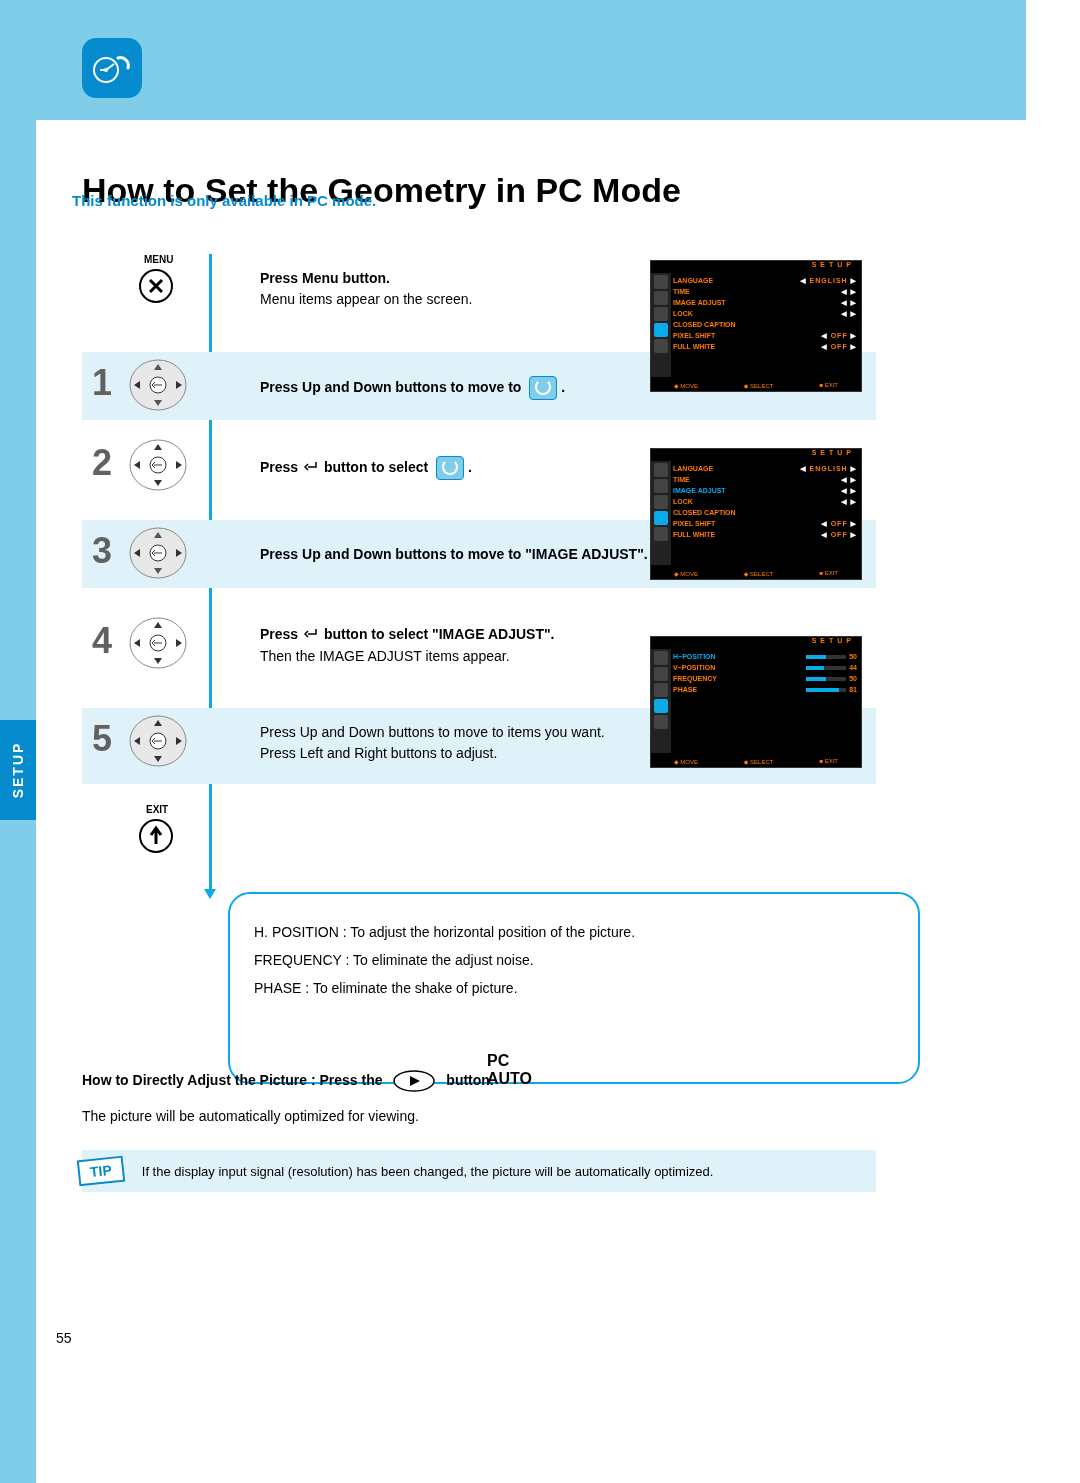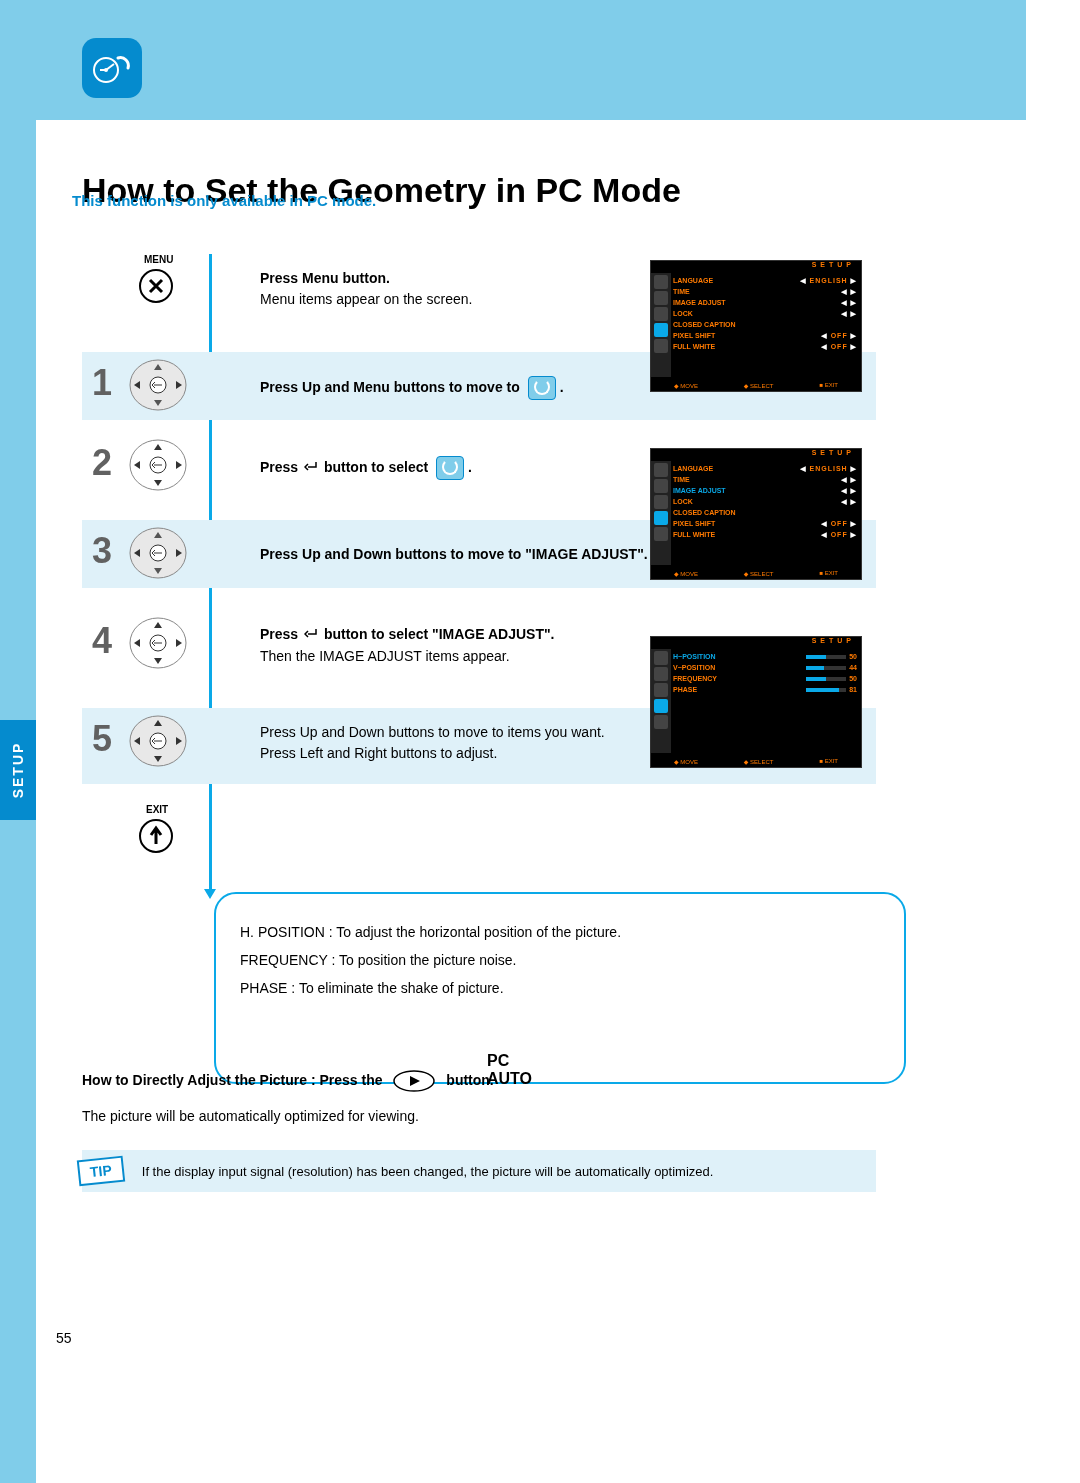--- a/index.html
+++ b/index.html
@@ -29,21 +29,21 @@
   .osd .side div{width:14px;height:14px;margin:2px auto;background:#444;border-radius:2px;}
   .osd .side div.sel{background:#0aa9e8;}
   .osd .body{position:absolute;left:22px;top:14px;right:4px;}
   .osd .body .row{display:flex;justify-content:space-between;color:#ff7a00;font-weight:bold;line-height:11px;font-size:7px;}
   .osd .body .row.hl{color:#0aa9e8;}
   .osd .body .row .arrows{color:#fff;letter-spacing:1px;}
   .osd .bar{width:40px;height:4px;background:#333;display:inline-block;vertical-align:middle;margin:0 3px;}
   .osd .bar span{display:block;height:4px;background:#0aa9e8;}
   .osd .foot{position:absolute;bottom:0;left:0;right:0;height:12px;background:#000;color:#ff7a00;font-size:6px;display:flex;justify-content:space-around;align-items:center;}
   .osd .foot span{color:#ff7a00;}
-  .info-box{position:absolute;left:214px;top:892px;width:640px;height:140px;border:2px solid #0aa9e8;border-radius:22px;padding:24px 24px;font-size:14px;line-height:2.0;}
+  .info-box{position:absolute;left:228px;top:892px;width:640px;height:140px;border:2px solid #0aa9e8;border-radius:22px;padding:24px 24px;font-size:14px;line-height:2.0;}
   .direct{position:absolute;left:82px;top:1070px;font-size:14px;font-weight:bold;}
   .direct .pc-label{position:absolute;left:405px;top:-18px;font-size:16px;font-weight:bold;}
   .direct svg{vertical-align:middle;margin:0 6px;}
   .autotxt{position:absolute;left:82px;top:1108px;font-size:14px;}
   .tip-row{position:absolute;left:82px;top:1150px;width:794px;height:42px;background:#dff1f9;display:flex;align-items:center;font-size:13px;}
   .tip-badge{display:inline-block;transform:rotate(-6deg);background:#fff;border:2px solid #058bce;color:#058bce;font-weight:bold;font-size:14px;padding:3px 10px;margin:0 18px 0 -4px;}
   .page-num{position:absolute;left:56px;top:1330px;font-size:14px;}
   .inline-icon{display:inline-block;width:26px;height:22px;background:#80cdea;border:1px solid #058bce;border-radius:4px;vertical-align:middle;margin:0 4px;position:relative;}
   .inline-icon::after{content:"";position:absolute;top:2px;left:5px;width:12px;height:12px;border:2px solid #fff;border-radius:50%;border-top-color:transparent;}
   .enter-sym{display:inline-block;vertical-align:middle;margin:0 2px;}
@@ -94,21 +94,21 @@
         <ellipse cx="30" cy="27" rx="28" ry="25" fill="#e8e8e8" stroke="#888"></ellipse>
         <circle cx="30" cy="27" r="8" fill="#fff" stroke="#333"></circle>
         <path d="M27 24 l-3 3 l3 3 M26 27 h8" stroke="#333" fill="none"></path>
         <polygon points="30,6 26,12 34,12" fill="#555"></polygon>
         <polygon points="30,48 26,42 34,42" fill="#555"></polygon>
         <polygon points="6,27 12,23 12,31" fill="#333"></polygon>
         <polygon points="54,27 48,23 48,31" fill="#333"></polygon>
       </svg>
   </div>
   <div class="content" style="top:24px;">
-    <span class="bold">Press Up and Menu buttons to move to</span>
+    <span class="bold">Press Up and Down buttons to move to</span>
     <span class="inline-icon"></span><span class="bold">.</span>
   </div>
 </div>
 
 <div class="step-row" style="top:432px;width:794px;">
   <div class="num">2</div>
   <div class="remote remote-pad">
     <svg viewBox="0 0 60 54">
         <ellipse cx="30" cy="27" rx="28" ry="25" fill="#fff" stroke="#888"></ellipse>
         <circle cx="30" cy="27" r="8" fill="#fff" stroke="#333"></circle>
@@ -320,21 +320,21 @@
   </div>
   <div class="foot">
       <span>◆ <span>MOVE</span></span>
       <span>◆ <span>SELECT</span></span>
       <span>■ <span>EXIT</span></span>
     </div>
 </div>
 
 <div class="info-box">
   <div>H. POSITION : To adjust the horizontal position of the picture.</div>
-  <div>FREQUENCY : To position the picture noise.</div>
+  <div>FREQUENCY : To eliminate the adjust noise.</div>
   <div>PHASE : To eliminate the shake of picture.</div>
 </div>
 
 <div class="direct">
   <span class="pc-label">PC AUTO</span>
   <span>How to Directly Adjust the Picture : Press the</span>
   <svg width="44" height="22" viewBox="0 0 44 22">
       <ellipse cx="22" cy="11" rx="20" ry="10" fill="#fff" stroke="#000" stroke-width="1.5"></ellipse>
       <polygon points="18,6 18,16 28,11" fill="#000"></polygon>
     </svg>

